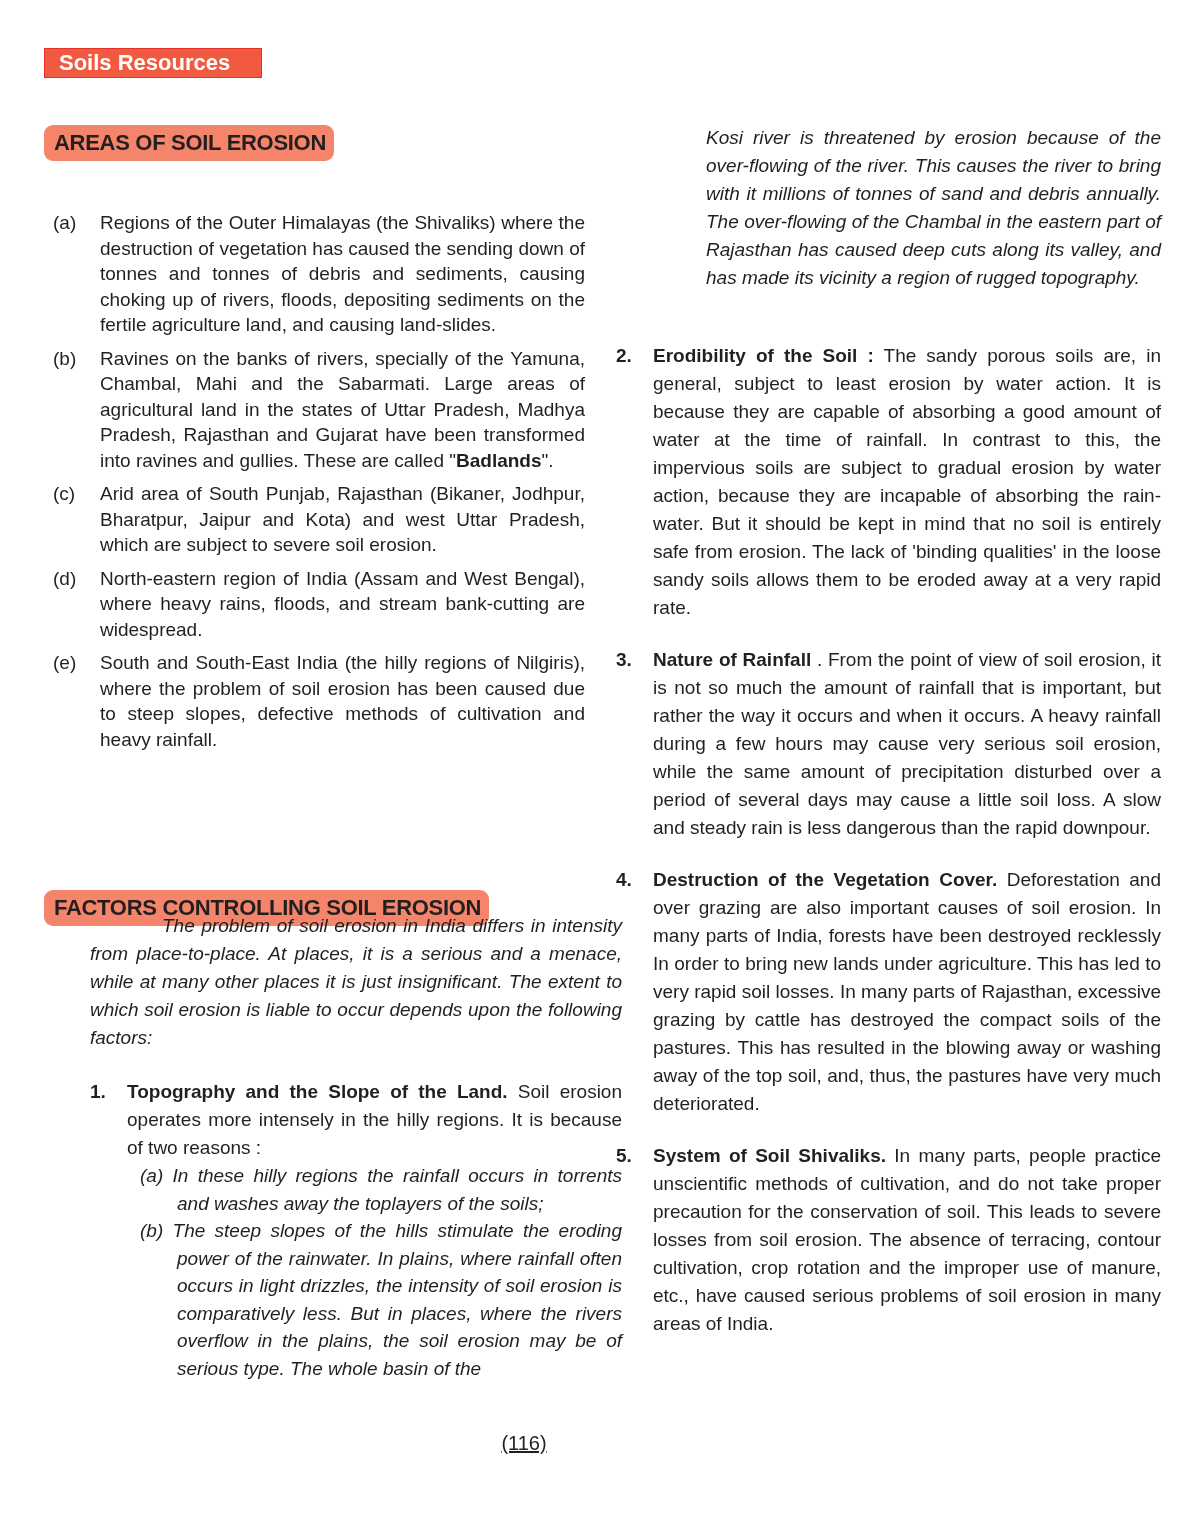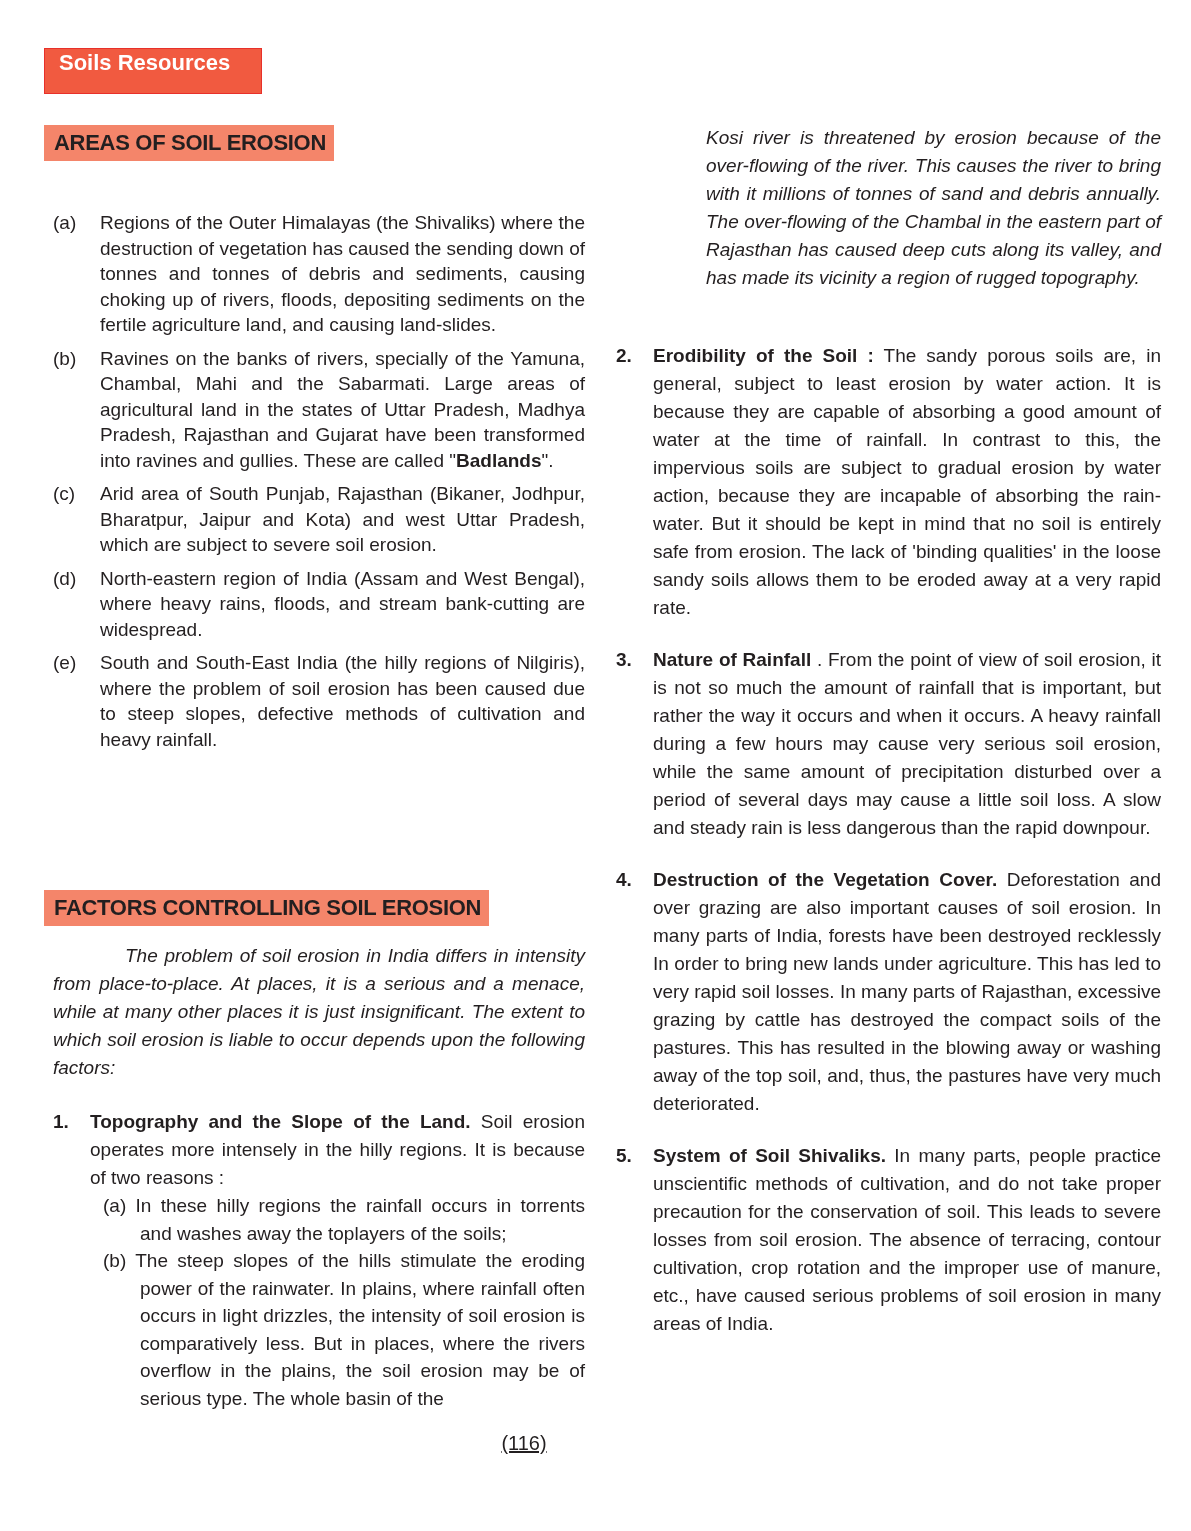--- a/index.html
+++ b/index.html
@@ -2,44 +2,44 @@
 <html><head>
 <meta charset="utf-8">
 <style>
   html, body { margin: 0; padding: 0; background: #ffffff; }
   body {
     width: 1191px; height: 1531px; position: relative; overflow: hidden;
     font-family: "Liberation Sans", "DejaVu Sans", sans-serif;
     color: #231f20;
   }
   .chapter-tag {
-    position: absolute; left: 44px; top: 48px; width: 218px; height: 46px;
+    position: absolute; left: 44px; top: 48px; width: 218px; height: 30px;
     background: #f15a40; border: 1px solid #e8302a; box-sizing: border-box;
     color: #ffffff; font-weight: bold; font-size: 22px; line-height: 28px;
     padding-left: 14px;
   }
   .section-heading {
     position: absolute; left: 44px; height: 36px;
     background: #f4856a; color: #231f20;
     font-weight: bold; font-size: 22px; line-height: 36px;
-    padding: 0 8px 0 10px; letter-spacing: -0.3px;
+    padding: 0 8px 0 10px; letter-spacing: -0.3px; border-radius: 9px;
   }
   .col { position: absolute; font-size: 19px; line-height: 25.5px; }
   .col-left { left: 53px; width: 532px; }
   .col-right { left: 616px; width: 545px; }
   p { margin: 0; text-align: justify; font-style: italic; }
   .indent { text-indent: 36px; }
   .indent-big { text-indent: 72px; }
   .alpha-list { margin: 0; padding: 0; list-style: none; }
   .alpha-list li { position: relative; padding-left: 47px; text-align: justify; margin-bottom: 8px; }
   .alpha-list .marker { position: absolute; left: 0; top: 0; }
   .num-item { position: relative; padding-left: 37px; text-align: justify; line-height: 28px; }
   .num-item .num { position: absolute; left: 0; top: 0; font-weight: bold; }
   .num-item b { font-weight: bold; }
-  .sub-item { position: relative; padding-left: 87px; text-indent: -37px; text-align: justify; line-height: 27.5px; margin-left: 0; }
+  .sub-item { position: relative; padding-left: 87px; text-indent: -37px; text-align: justify; line-height: 27.5px; margin-left: 0; font-style: italic; }
   .page-number { position: absolute; left: 0; width: 1048px; top: 1432px; text-align: center; font-size: 20px; text-decoration: underline; }
 </style>
 </head>
 <body>
 
 <div class="chapter-tag">Soils Resources</div>
 
 <div class="section-heading" style="top:125px;">AREAS OF SOIL EROSION</div>
 
 <div class="col col-left" style="top:184px;">
@@ -47,21 +47,21 @@
     <li><span class="marker">(a)</span><span>Regions of the Outer Himalayas (the Shivaliks) where the destruction of vegetation has caused the sending down of tonnes and tonnes of debris and sediments, causing choking up of rivers, floods, depositing sediments on the fertile agriculture land, and causing land-slides.</span></li>
     <li><span class="marker">(b)</span><span>Ravines on the banks of rivers, specially of the Yamuna, Chambal, Mahi and the Sabarmati. Large areas of agricultural land in the states of Uttar Pradesh, Madhya Pradesh, Rajasthan and Gujarat have been transformed into ravines and gullies. These are called "</span><b>Badlands</b><span>".</span></li>
     <li><span class="marker">(c)</span><span>Arid area of South Punjab, Rajasthan (Bikaner, Jodhpur, Bharatpur, Jaipur and Kota) and west Uttar Pradesh, which are subject to severe soil erosion.</span></li>
     <li><span class="marker">(d)</span><span>North-eastern region of India (Assam and West Bengal), where heavy rains, floods, and stream bank-cutting are widespread.</span></li>
     <li><span class="marker">(e)</span><span>South and South-East India (the hilly regions of Nilgiris), where the problem of soil erosion has been caused due to steep slopes, defective methods of cultivation and heavy rainfall.</span></li>
   </ul>
 </div>
 
 <div class="section-heading" style="top:890px;">FACTORS CONTROLLING SOIL EROSION</div>
 
-<div class="col col-left" style="top:942px; line-height:28px;">
+<div class="col col-left" style="top:912px; line-height:28px;margin-left:37px;">
   <p class="indent-big">The problem of soil erosion in India differs in intensity from place-to-place. At places, it is a serious and a menace, while at many other places it is just insignificant. The extent to which soil erosion is liable to occur depends upon the following factors:</p>
   <div class="num-item" style="margin-top:26px;">
     <span class="num">1.</span>
     <b>Topography and the Slope of the Land.</b><span> Soil erosion operates more intensely in the hilly regions. It is because of two reasons :</span>
   </div>
   <div class="sub-item">(a) In these hilly regions the rainfall occurs in torrents and washes away the toplayers of the soils;</div>
   <div class="sub-item">(b) The steep slopes of the hills stimulate the eroding power of the rainwater. In plains, where rainfall often occurs in light drizzles, the intensity of soil erosion is comparatively less. But in places, where the rivers overflow in the plains, the soil erosion may be of serious type. The whole basin of the</div>
 </div>
 
 <div class="col" style="left:706px; width:455px; top:124px; line-height:28px;">

